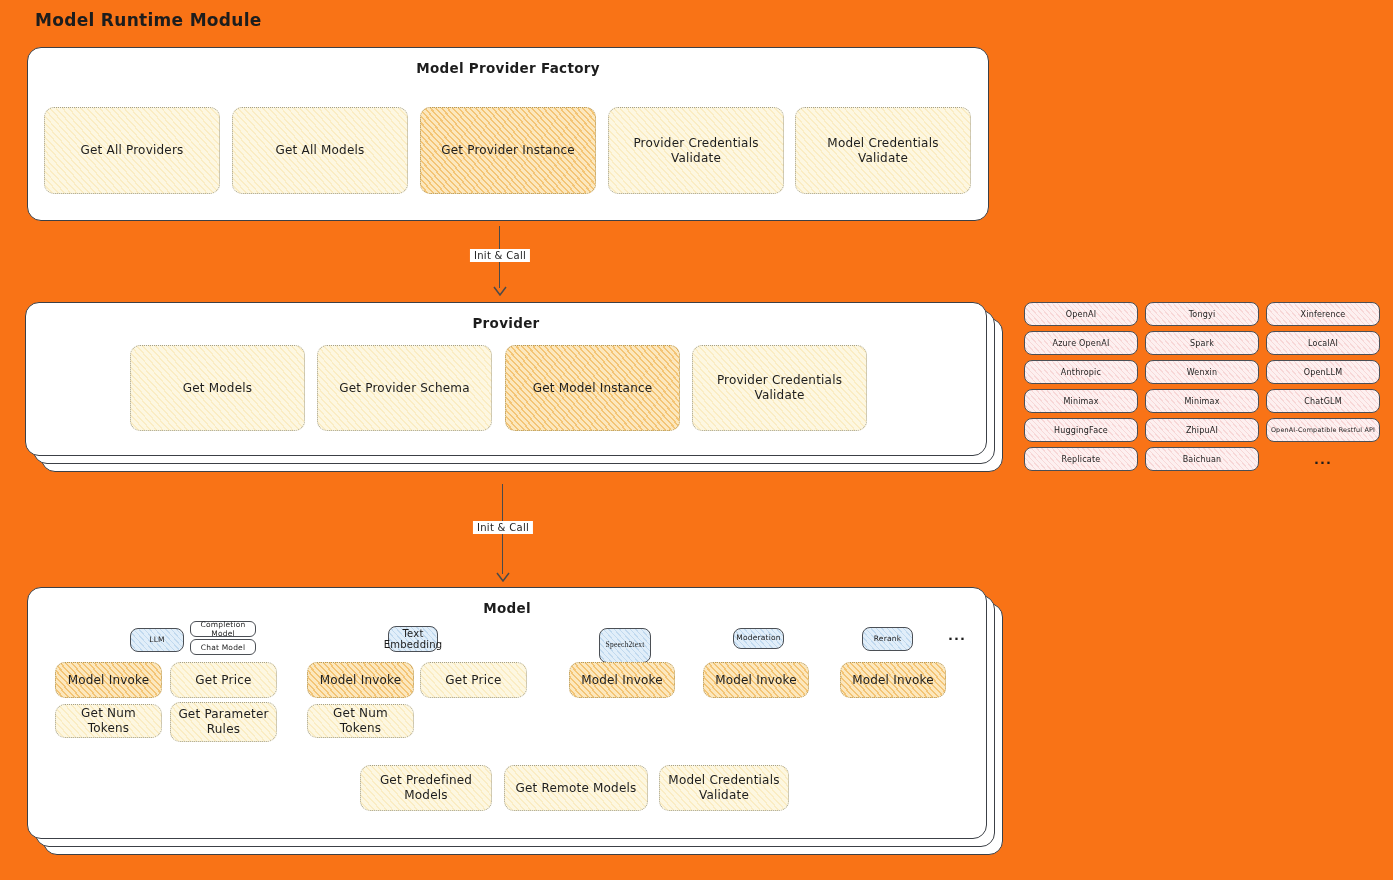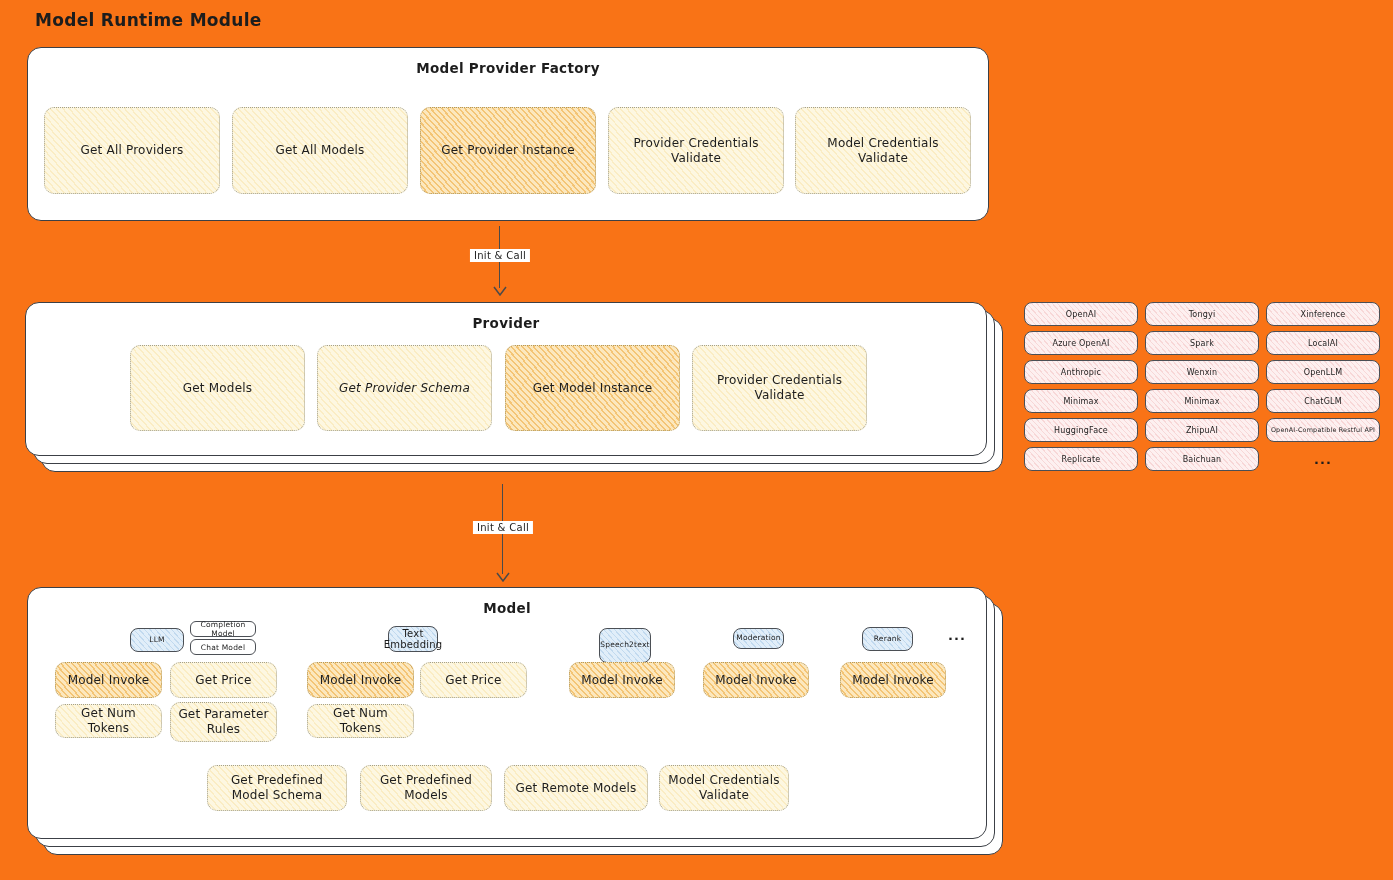--- a/index.html
+++ b/index.html
@@ -82,21 +82,21 @@
   <svg class="arrow-head" style="left:493px;top:286px;" width="14" height="10" viewBox="0 0 14 10">
     <path d="M1 1 L7 9 L13 1" fill="none" stroke="#4a4a4a" stroke-width="1.5"></path>
   </svg>
 
   <div class="box" style="left:41px;top:318px;width:960px;height:152px;"></div>
   <div class="box" style="left:33px;top:310px;width:960px;height:152px;"></div>
   <div class="box" style="left:25px;top:302px;width:960px;height:152px;">
     <div class="box-title">Provider</div>
   </div>
   <div class="btn" style="left:130px;top:345px;width:175px;height:86px;">Get Models</div>
-  <div class="btn" style="left:317px;top:345px;width:175px;height:86px;font-style:italic;">Get Provider Schema</div>
+  <div class="btn" style="left:317px;top:345px;width:175px;height:86px;">Get Provider Schema</div>
   <div class="btn hl" style="left:505px;top:345px;width:175px;height:86px;">Get Model Instance</div>
   <div class="btn" style="left:692px;top:345px;width:175px;height:86px;">Provider Credentials Validate</div>
 
   <div class="palette">
     <div class="pill">OpenAI</div>
     <div class="pill">Tongyi</div>
     <div class="pill">Xinference</div>
     <div class="pill">Azure OpenAI</div>
     <div class="pill">Spark</div>
     <div class="pill">LocalAI</div>
@@ -123,35 +123,34 @@
   <div class="box" style="left:43px;top:603px;width:958px;height:250px;"></div>
   <div class="box" style="left:35px;top:595px;width:958px;height:250px;"></div>
   <div class="box" style="left:27px;top:587px;width:958px;height:250px;">
     <div class="box-title">Model</div>
   </div>
 
   <div class="tag" style="left:130px;top:628px;width:54px;height:24px;">LLM</div>
   <div class="wtag" style="left:190px;top:621px;width:66px;height:16px;">Completion Model</div>
   <div class="wtag" style="left:190px;top:639px;width:66px;height:16px;">Chat Model</div>
   <div class="tag" style="left:388px;top:626px;width:50px;height:26px;font-size:10px;">Text Embedding</div>
-  <div class="tag" style="left:599px;top:628px;width:52px;height:35px;">Speech2text</div>
+  <div class="tag" style="left:599px;top:628px;width:52px;height:35px;font-family:Liberation Serif, serif;">Speech2text</div>
   <div class="tag" style="left:733px;top:628px;width:51px;height:21px;">Moderation</div>
   <div class="tag" style="left:862px;top:627px;width:51px;height:24px;">Rerank</div>
   <div class="more-dots" style="left:948px;top:628px;">...</div>
 
   <div class="btn hl" style="left:55px;top:662px;width:107px;height:36px;">Model Invoke</div>
   <div class="btn" style="left:170px;top:662px;width:107px;height:36px;">Get Price</div>
   <div class="btn hl" style="left:307px;top:662px;width:107px;height:36px;">Model Invoke</div>
   <div class="btn" style="left:420px;top:662px;width:107px;height:36px;">Get Price</div>
   <div class="btn hl" style="left:569px;top:662px;width:106px;height:36px;">Model Invoke</div>
   <div class="btn hl" style="left:703px;top:662px;width:106px;height:36px;">Model Invoke</div>
   <div class="btn hl" style="left:840px;top:662px;width:106px;height:36px;">Model Invoke</div>
 
   <div class="btn" style="left:55px;top:704px;width:107px;height:34px;">Get Num Tokens</div>
   <div class="btn" style="left:170px;top:702px;width:107px;height:40px;">Get Parameter Rules</div>
   <div class="btn" style="left:307px;top:704px;width:107px;height:34px;">Get Num Tokens</div>
 
-  <div class="btn" style="left:207px;top:765px;width:140px;height:46px;">Get Predefined Model Schema</div>
   <div class="btn" style="left:360px;top:765px;width:132px;height:46px;">Get Predefined Models</div>
   <div class="btn" style="left:504px;top:765px;width:144px;height:46px;">Get Remote Models</div>
   <div class="btn" style="left:659px;top:765px;width:130px;height:46px;">Model Credentials Validate</div>
 
 </div>
 
 </body></html>

